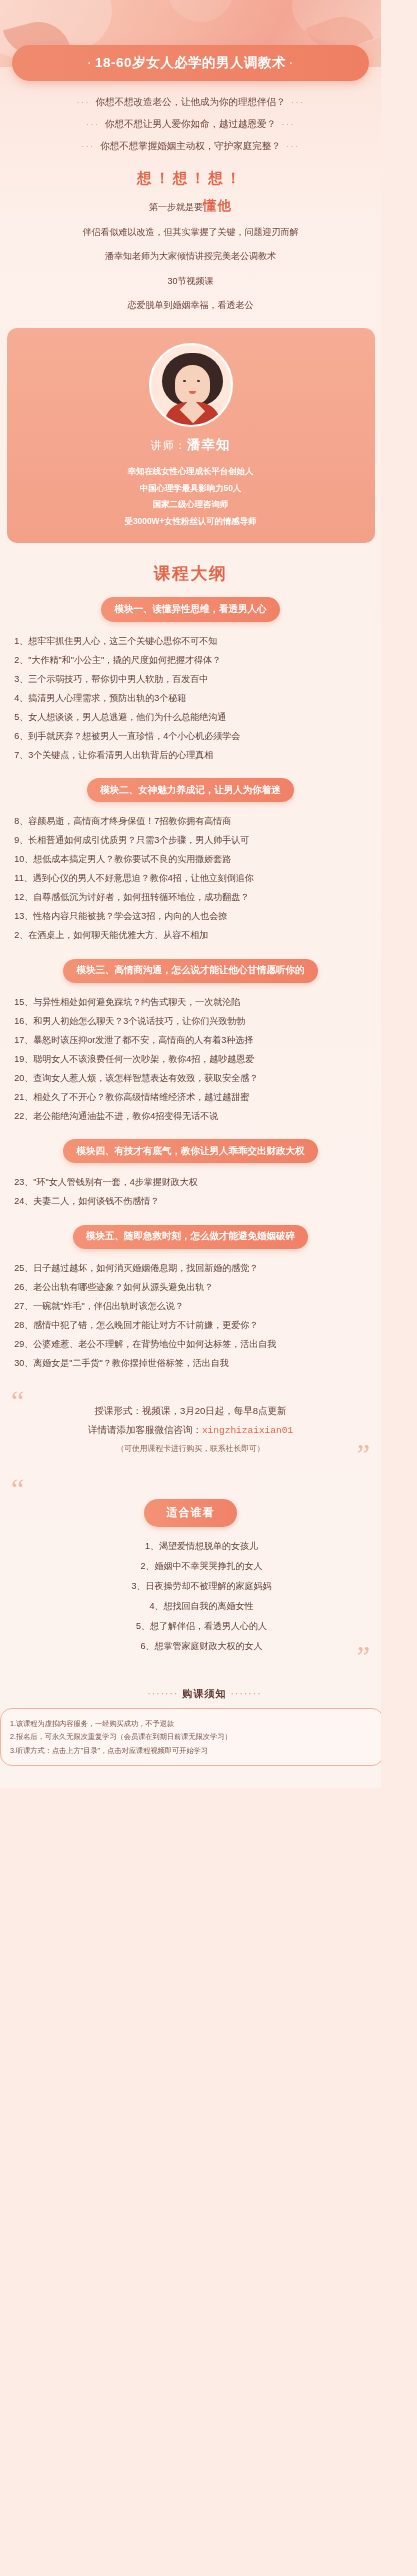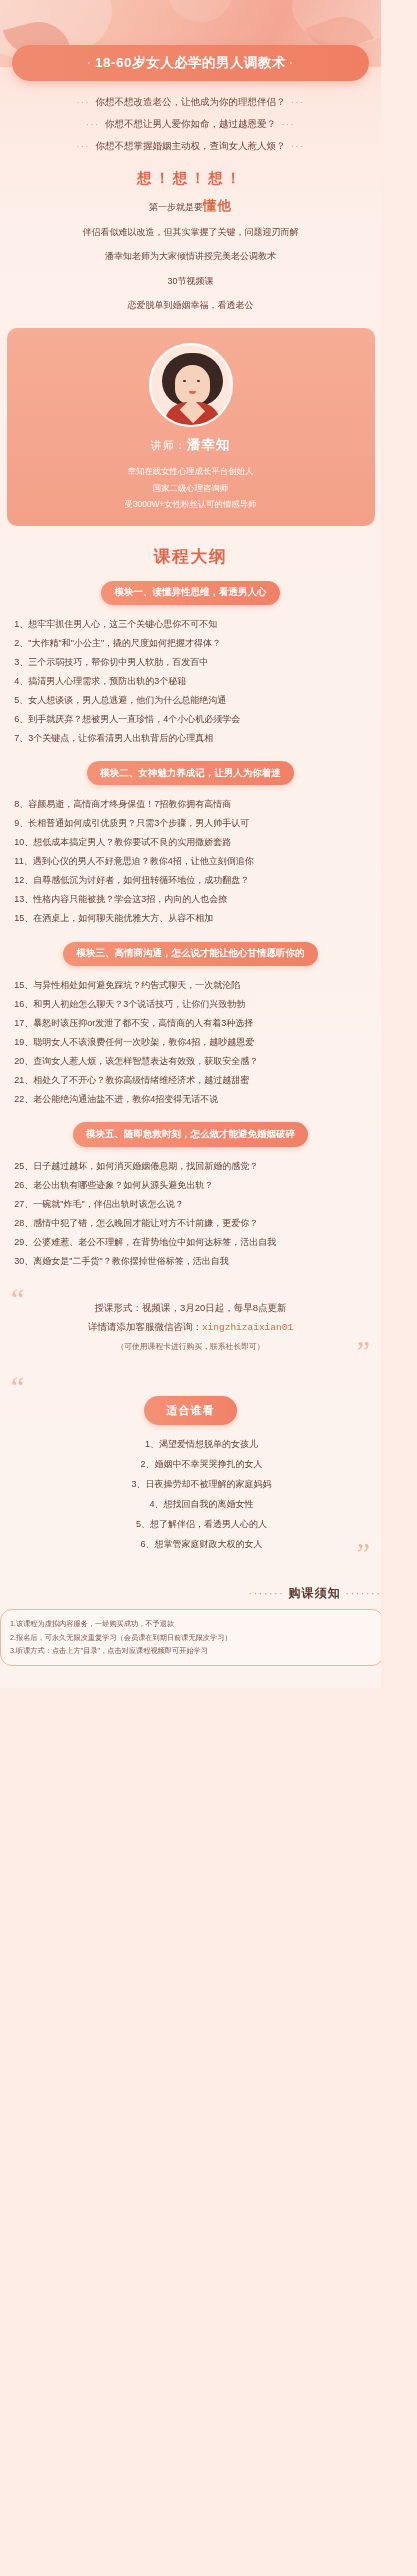--- a/index.html
+++ b/index.html
@@ -158,20 +158,21 @@
     font-size: 11px;
     letter-spacing: 1.1px;
     font-family: Liberation Serif, serif;
   }
   .teacher-name .big { font-size: 13.4px; font-weight: bold; }
   .teacher-lines {
     margin-top: 9px;
     font-size: 8.4px;
     line-height: 16.7px;
     color: #fff;
+    font-weight: bold;
   }
 
   
   .outline-title {
     text-align: center;
     font-size: 16.7px;
     font-weight: bold;
     color: #e2674a;
     margin: 19px auto 12.3px;
     letter-spacing: 1.7px;
@@ -254,23 +255,23 @@
   }
   .who-list li {
     list-style: none;
     font-size: 9px;
     line-height: 20px;
     color: #5d3b33;
   }
 
   
   .notice-head {
-    text-align: right;
+    text-align: center;
     margin: 16.7px auto 6.7px;
-    font-size: 12px;
+    font-size: 10px;
     font-weight: bold;
     color: #5d3b33;
     letter-spacing: 1.1px;
     padding-left: 28px;
   }
   .notice-head .deco { color: #e99480; letter-spacing: 1.1px; font-weight: normal; }
   .notice-box {
     width: 384px;
     margin: 0 auto;
     border: 0.6px solid #f0b5a2;
@@ -309,21 +310,21 @@
       <span class="qtext">你想不想改造老公，让他成为你的理想伴侣？</span>
       <span class="dots">···</span>
     </div>
     <div class="q-row">
       <span class="dots">···</span>
       <span class="qtext">你想不想让男人爱你如命，越过越恩爱？</span>
       <span class="dots">···</span>
     </div>
     <div class="q-row">
       <span class="dots">···</span>
-      <span class="qtext">你想不想掌握婚姻主动权，查询女人惹人烦？</span>
+      <span class="qtext">你想不想掌握婚姻主动权，守护家庭完整？</span>
       <span class="dots">···</span>
     </div>
   </div>
 
   <div class="want-block">
     <div class="want-title">想！想！想！</div>
     <div class="want-line big">
       <span>第一步就是要</span><span class="hl">懂他</span>
     </div>
     <div class="want-line">伴侣看似难以改造，但其实掌握了关键，问题迎刃而解</div>
@@ -340,20 +341,21 @@
       <div class="eye re"></div>
       <div class="mouth"></div>
       <div class="body"></div>
       <div class="collar"></div>
     </div>
     <div class="teacher-name">
       <span>讲师：</span><span class="big">潘幸知</span>
     </div>
     <div class="teacher-lines">
       <div>幸知在线女性心理成长平台创始人</div>
+      <div>中国心理学最具影响力50人</div>
       <div>国家二级心理咨询师</div>
       <div>受3000W+女性粉丝认可的情感导师</div>
     </div>
   </div>
 
   <div class="outline-title">课程大纲</div>
 
   <div class="module">
     <div class="module-head">模块一、读懂异性思维，看透男人心</div>
     <ul class="module-list">
@@ -369,37 +371,44 @@
 
   <div class="module">
     <div class="module-head">模块二、女神魅力养成记，让男人为你着迷</div>
     <ul class="module-list">
       <li>8、容颜易逝，高情商才终身保值！7招教你拥有高情商</li>
       <li>9、长相普通如何成引优质男？只需3个步骤，男人帅手认可</li>
       <li>10、想低成本搞定男人？教你要试不良的实用撒娇套路</li>
       <li>11、遇到心仪的男人不好意思迫？教你4招，让他立刻倒追你</li>
       <li>12、自尊感低沉为讨好者，如何扭转循环地位，成功翻盘？</li>
       <li>13、性格内容只能被挑？学会这3招，内向的人也会撩</li>
-      <li>15、在酒桌上，如何聊天能优雅大方、从容不相加</li>
+      <li>2、在酒桌上，如何聊天能优雅大方、从容不相加</li>
     </ul>
   </div>
 
   <div class="module">
     <div class="module-head">模块三、高情商沟通，怎么说才能让他心甘情愿听你的</div>
     <ul class="module-list">
       <li>15、与异性相处如何避免踩坑？约告式聊天，一次就沦陷</li>
       <li>16、和男人初始怎么聊天？3个说话技巧，让你们兴致勃勃</li>
       <li>17、暴怒时该压抑or发泄了都不安，高情商的人有着3种选择</li>
       <li>19、聪明女人不该浪费任何一次吵架，教你4招，越吵越恩爱</li>
       <li>20、查询女人惹人烦，该怎样智慧表达有效致，获取安全感？</li>
       <li>21、相处久了不开心？教你高级情绪维经济术，越过越甜蜜</li>
       <li>22、老公能绝沟通油盐不进，教你4招变得无话不说</li>
     </ul>
   </div>
 
+  <div class="module">
+    <div class="module-head">模块四、有技才有底气，教你让男人乖乖交出财政大权</div>
+    <ul class="module-list">
+      <li>23、"环"女人管钱别有一套，4步掌握财政大权</li>
+      <li>24、夫妻二人，如何谈钱不伤感情？</li>
+    </ul>
+  </div>
 
   <div class="module">
     <div class="module-head">模块五、随即急救时刻，怎么做才能避免婚姻破碎</div>
     <ul class="module-list">
       <li>25、日子越过越坏，如何消灭婚姻倦息期，找回新婚的感觉？</li>
       <li>26、老公出轨有哪些迹象？如何从源头避免出轨？</li>
       <li>27、一碗就"炸毛"，伴侣出轨时该怎么说？</li>
       <li>28、感情中犯了错，怎么晚回才能让对方不计前嫌，更爱你？</li>
       <li>29、公婆难惹、老公不理解，在背势地位中如何达标签，活出自我</li>
       <li>30、离婚女是"二手货"？教你摆掉世俗标签，活出自我</li>

